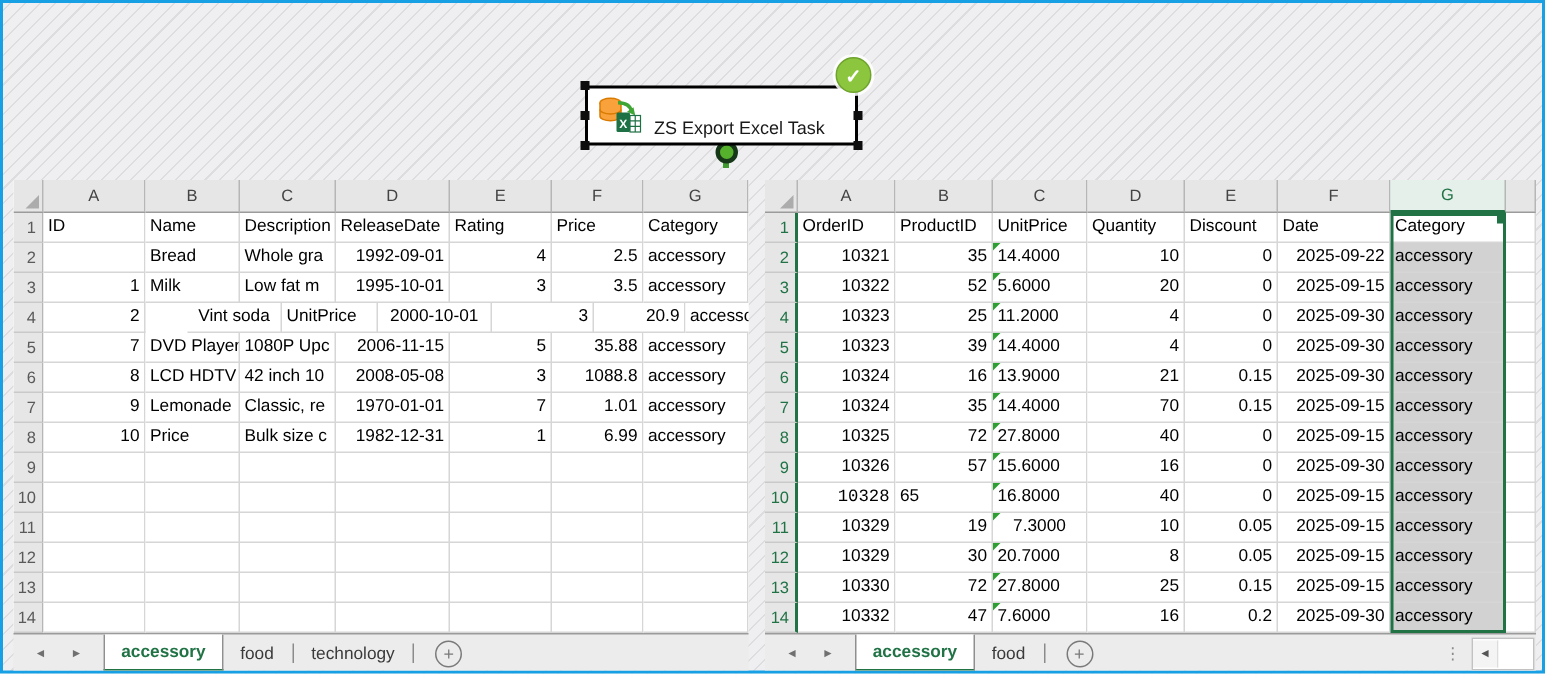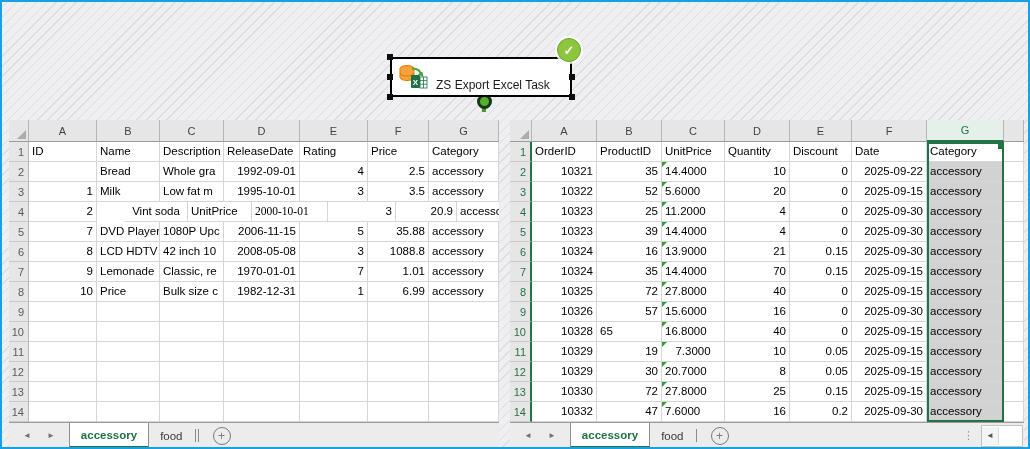--- a/index.html
+++ b/index.html
@@ -140,21 +140,21 @@
       <div class="c" style="width: 76px; text-align: right;">1995-10-01</div>
       <div class="c" style="width: 68px; text-align: right;">3</div>
       <div class="c" style="width: 61px; text-align: right;">3.5</div>
       <div class="c" style="width: 70px; text-align: left;">accessory</div>
     </div>
     <div class="r">
       <div class="rh" style="width: 20px;">4</div>
       <div class="c" style="width: 68px; text-align: right;">2</div>
       <div class="c" style="width: 63px; text-align: center; margin-left: 28px;">Vint soda</div>
       <div class="c" style="width: 64px; text-align: left;">UnitPrice</div>
-      <div class="c" style="width: 76px; text-align: left; font-family: Liberation Serif, serif;">2000-10-01</div>
+      <div class="c" style="width: 76px; text-align: center;">2000-10-01</div>
       <div class="c" style="width: 68px; text-align: right;">3</div>
       <div class="c" style="width: 61px; text-align: right;">20.9</div>
       <div class="c" style="width: 70px; text-align: left;">accessory</div>
     </div>
     <div class="r">
       <div class="rh" style="width: 20px;">5</div>
       <div class="c" style="width: 68px; text-align: right;">7</div>
       <div class="c" style="width: 63px; text-align: left;">DVD Player</div>
       <div class="c" style="width: 64px; text-align: left;">1080P Upc</div>
       <div class="c" style="width: 76px; text-align: right;">2006-11-15</div>
@@ -255,20 +255,21 @@
   </div>
 <div class="tabstrip strip-left-pos">
   <div class="navarrows">
     <span>◄</span>
     <span>►</span>
   </div>
   <div class="tabhost" id="tabsL">
       <div class="tab active">accessory</div>
       <div class="tab">food</div>
       <div class="tabsep"></div>
+      <div class="tab">technology</div>
       <div class="tabsep"></div>
     </div>
   <div class="addbtn">+</div>
 </div>
 
 <div class="sheet sheet-right green" id="sheetR">
     <div class="chrow">
       <div class="hcell corner" style="width: 22px;"></div>
       <div class="hcell" style="width: 65px;">A</div>
       <div class="hcell" style="width: 65px;">B</div>
@@ -373,21 +374,21 @@
       <div class="c" style="width: 65px; text-align: right;">57</div>
       <div class="c tri" style="width: 63px; text-align: left;">15.6000</div>
       <div class="c" style="width: 65px; text-align: right;">16</div>
       <div class="c" style="width: 62px; text-align: right;">0</div>
       <div class="c" style="width: 75px; text-align: right;">2025-09-30</div>
       <div class="c sel" style="width: 77px; text-align: left;">accessory</div>
       <div class="c" style="width: 20px;"></div>
     </div>
     <div class="r">
       <div class="rh" style="width: 22px;">10</div>
-      <div class="c" style="width: 65px; text-align: right;">10328</div>
+      <div class="c" style="width: 65px; text-align: right; font-family: Liberation Mono, monospace;">10328</div>
       <div class="c" style="width: 65px; text-align: left;">65</div>
       <div class="c tri" style="width: 63px; text-align: left;">16.8000</div>
       <div class="c" style="width: 65px; text-align: right;">40</div>
       <div class="c" style="width: 62px; text-align: right;">0</div>
       <div class="c" style="width: 75px; text-align: right;">2025-09-15</div>
       <div class="c sel" style="width: 77px; text-align: left;">accessory</div>
       <div class="c" style="width: 20px;"></div>
     </div>
     <div class="r">
       <div class="rh" style="width: 22px;">11</div>

